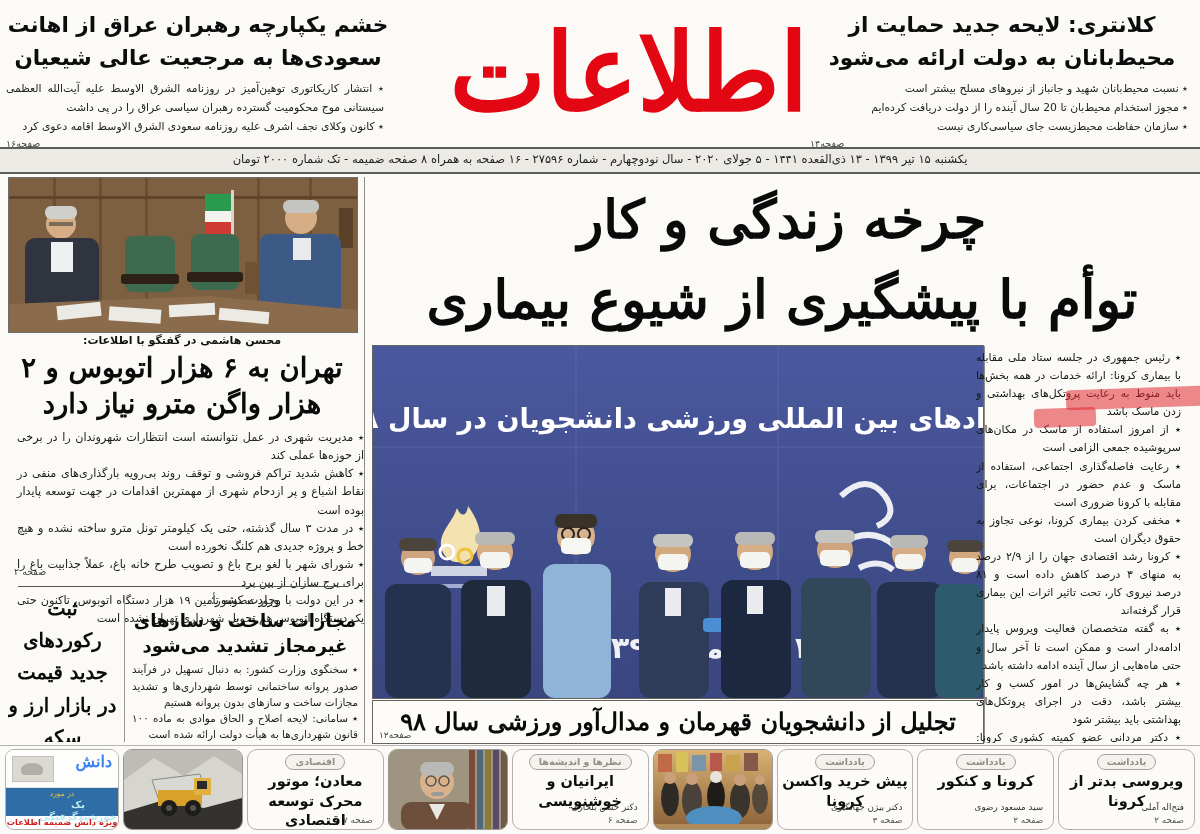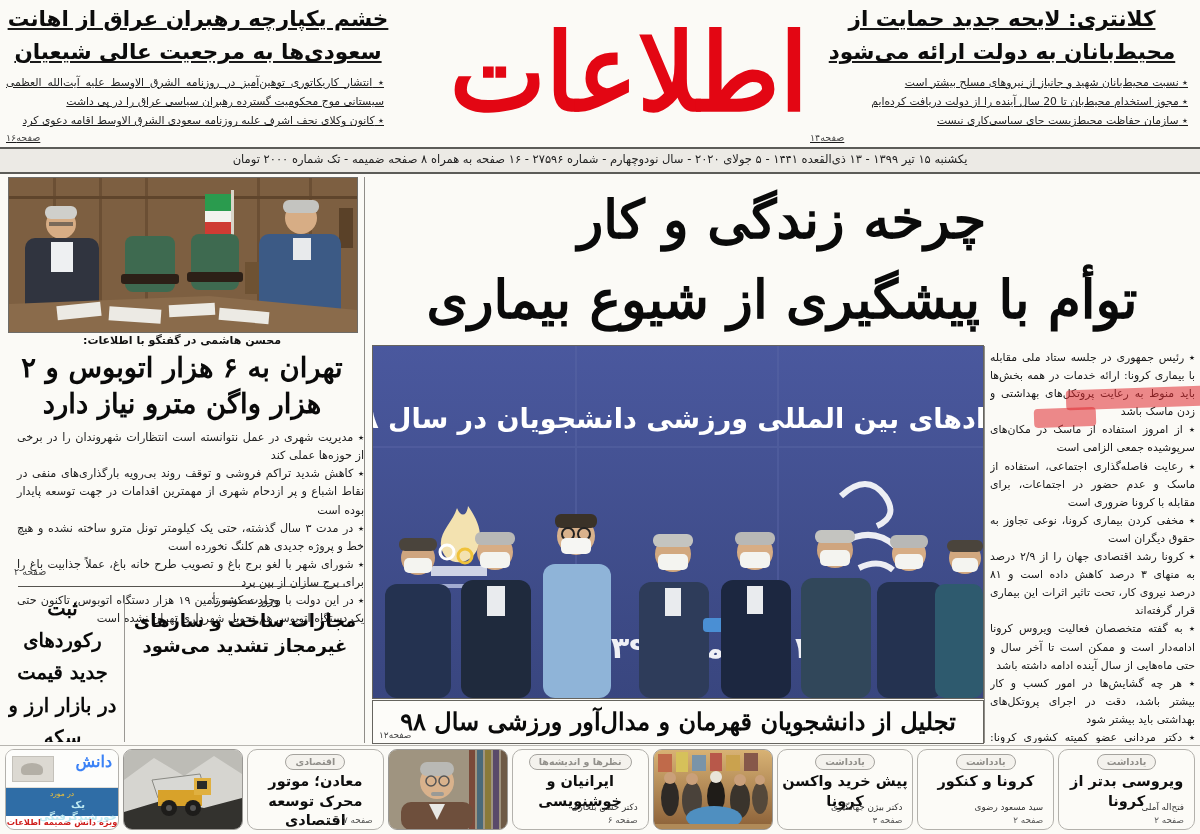--- a/index.html
+++ b/index.html
@@ -4,21 +4,21 @@
 <style>
   html,body{margin:0;padding:0;background:#e8e6e1;}
   #page{position:relative;width:1200px;height:834px;margin:0 auto;background:#fbfaf6;
         font-family:"DejaVu Sans",sans-serif;direction:rtl;color:#1a1a1a;overflow:hidden;}
   .serif{font-family:"DejaVu Serif","Liberation Serif",serif;}
   
   .masthead{position:absolute;top:0;left:392px;width:416px;height:144px;display:flex;
             align-items:center;overflow:hidden;}
   .masthead .logo{font-family:"DejaVu Serif",serif;font-weight:bold;font-size:102px;color:#e30613;
                   line-height:1;transform:scaleY(1.05);}
-  .top-article{position:absolute;top:0;width:384px;text-decoration:underline;}
+  .top-article{position:absolute;top:6px;width:384px;}
   .top-article.tl{left:6px;}
   .top-article.tr{right:6px;}
   .top-article h2{margin:2px 0 4px;text-align:center;font-size:21.5px;line-height:1.55;
                   font-weight:bold;color:#0c0c0c;}
   .top-article ul{margin:2px 0 0;padding:0 6px 0 0;list-style:none;font-size:10.8px;
                   line-height:1.8;text-align:justify;color:#222;}
   .top-article li::before{content:"٭ ";color:#333;}
   .pgref{font-size:9.5px;color:#444;}
   .top-article .pgref{display:block;text-align:left;margin-top:1px;}
   
@@ -55,21 +55,21 @@
   .sub-left h3{font-family:"DejaVu Serif",serif;font-size:19.5px;line-height:1.65;}
   .sub ul{margin:0;padding:0;list-style:none;font-size:10.4px;line-height:1.55;text-align:justify;color:#1c1c1c;}
   .sub ul li::before{content:"٭ ";}
   
   .cphoto{position:absolute;top:345px;left:372px;width:610px;height:352px;border:1px solid #66645f;}
   .ccaption{position:absolute;top:700px;left:372px;width:610px;height:42px;border:1px solid #66645f;
             text-align:center;font-weight:bold;font-size:24px;line-height:42px;color:#0a0a0a;background:#fdfcf9;}
   .ccaption .pgref{position:absolute;left:6px;bottom:1px;font-weight:normal;font-size:9px;
                    font-family:"DejaVu Sans",sans-serif;line-height:1.4;}
   
-  .rcol{position:absolute;top:349px;right:5px;width:205px;height:394px;overflow:hidden;}
+  .rcol{position:absolute;top:349px;right:19px;width:205px;height:394px;overflow:hidden;}
   .rcol ul{margin:0;padding:0;list-style:none;font-size:10.9px;line-height:1.66;
            text-align:justify;color:#161616;}
   .rcol li::before{content:"٭ ";}
   .stamp{position:absolute;top:386px;right:0;width:172px;height:46px;pointer-events:none;z-index:4;}
   .stamp .bar{position:absolute;background:rgba(224,42,48,.55);border-radius:4px;transform:rotate(-2deg);}
   .stamp .b1{top:2px;right:-8px;width:142px;height:20px;}
   .stamp .b2{top:22px;right:104px;width:62px;height:19px;}
   
   .bstrip{position:absolute;top:749px;left:5px;right:5px;height:81px;display:flex;gap:4px;}
   .titem{position:relative;flex:1;border:1px solid #b3b1ac;border-radius:10px;background:#fcfbf7;
@@ -184,20 +184,25 @@
     <li>شورای شهر با لغو برج باغ و تصویب طرح خانه باغ، عملاً جذابیت باغ را برای برج سازان از بین برد</li>
     <li>در این دولت با وجود مصوبه تأمین ۱۹ هزار دستگاه اتوبوس، تاکنون حتی یک دستگاه اتوبوس هم تحویل شهرداری تهران نشده است</li>
   </ul>
   <span class="pgref lpg">صفحه ۲</span>
   <div class="lhr"></div>
 
   <div class="subrow">
     <div class="sub sub-right">
       <div class="kicker">وزارت کشور:</div>
       <h3>مجازات ساخت و سازهای غیرمجاز تشدید می‌شود</h3>
+      <ul>
+        <li>سخنگوی وزارت کشور: به دنبال تسهیل در فرآیند صدور پروانه ساختمانی توسط شهرداری‌ها و تشدید مجازات ساخت و سازهای بدون پروانه هستیم</li>
+        <li>سامانی: لایحه اصلاح و الحاق موادی به ماده ۱۰۰ قانون شهرداری‌ها به هیأت دولت ارائه شده است</li>
+
+      </ul>
 
     </div>
     <div class="sub-div"></div>
     <div class="sub sub-left">
       <h3>ثبت رکوردهای جدید قیمت در بازار ارز و سکه</h3>
 
     </div>
   </div>
 
   <div class="cphoto">
@@ -292,21 +297,21 @@
     <span class="pgref">صفحه۱۲</span>
   </div>
 
   <div class="rcol">
     <ul>
       <li>رئیس جمهوری در جلسه ستاد ملی مقابله با بیماری کرونا: ارائه خدمات در همه بخش‌ها باید منوط به رعایت پروتکل‌های بهداشتی و زدن ماسک باشد</li>
       <li>از امروز استفاده از ماسک در مکان‌های سرپوشیده جمعی الزامی است</li>
       <li>رعایت فاصله‌گذاری اجتماعی، استفاده از ماسک و عدم حضور در اجتماعات، برای مقابله با کرونا ضروری است</li>
       <li>مخفی کردن بیماری کرونا، نوعی تجاوز به حقوق دیگران است</li>
       <li>کرونا رشد اقتصادی جهان را از ۲/۹ درصد به منهای ۳ درصد کاهش داده است و ۸۱ درصد نیروی کار، تحت تاثیر اثرات این بیماری قرار گرفته‌اند</li>
-      <li>به گفته متخصصان فعالیت ویروس کرونا ادامه‌دار است و ممکن است تا آخر سال و حتی ماه‌هایی از سال آینده ادامه داشته باشد</li>
+      <li>به گفته متخصصان فعالیت ویروس پایدار ادامه‌دار است و ممکن است تا آخر سال و حتی ماه‌هایی از سال آینده ادامه داشته باشد</li>
       <li>هر چه گشایش‌ها در امور کسب و کار بیشتر باشد، دقت در اجرای پروتکل‌های بهداشتی باید بیشتر شود</li>
       <li>دکتر مردانی عضو کمیته کشوری کرونا: برآورد می‌شود تاکنون ۱۸ میلیون ایرانی به کرونا مبتلا شده‌اند</li>
 
     </ul>
 
   </div>
   <div class="stamp">
     <div class="bar b1"></div>
       <div class="bar b2"></div>
   </div>

